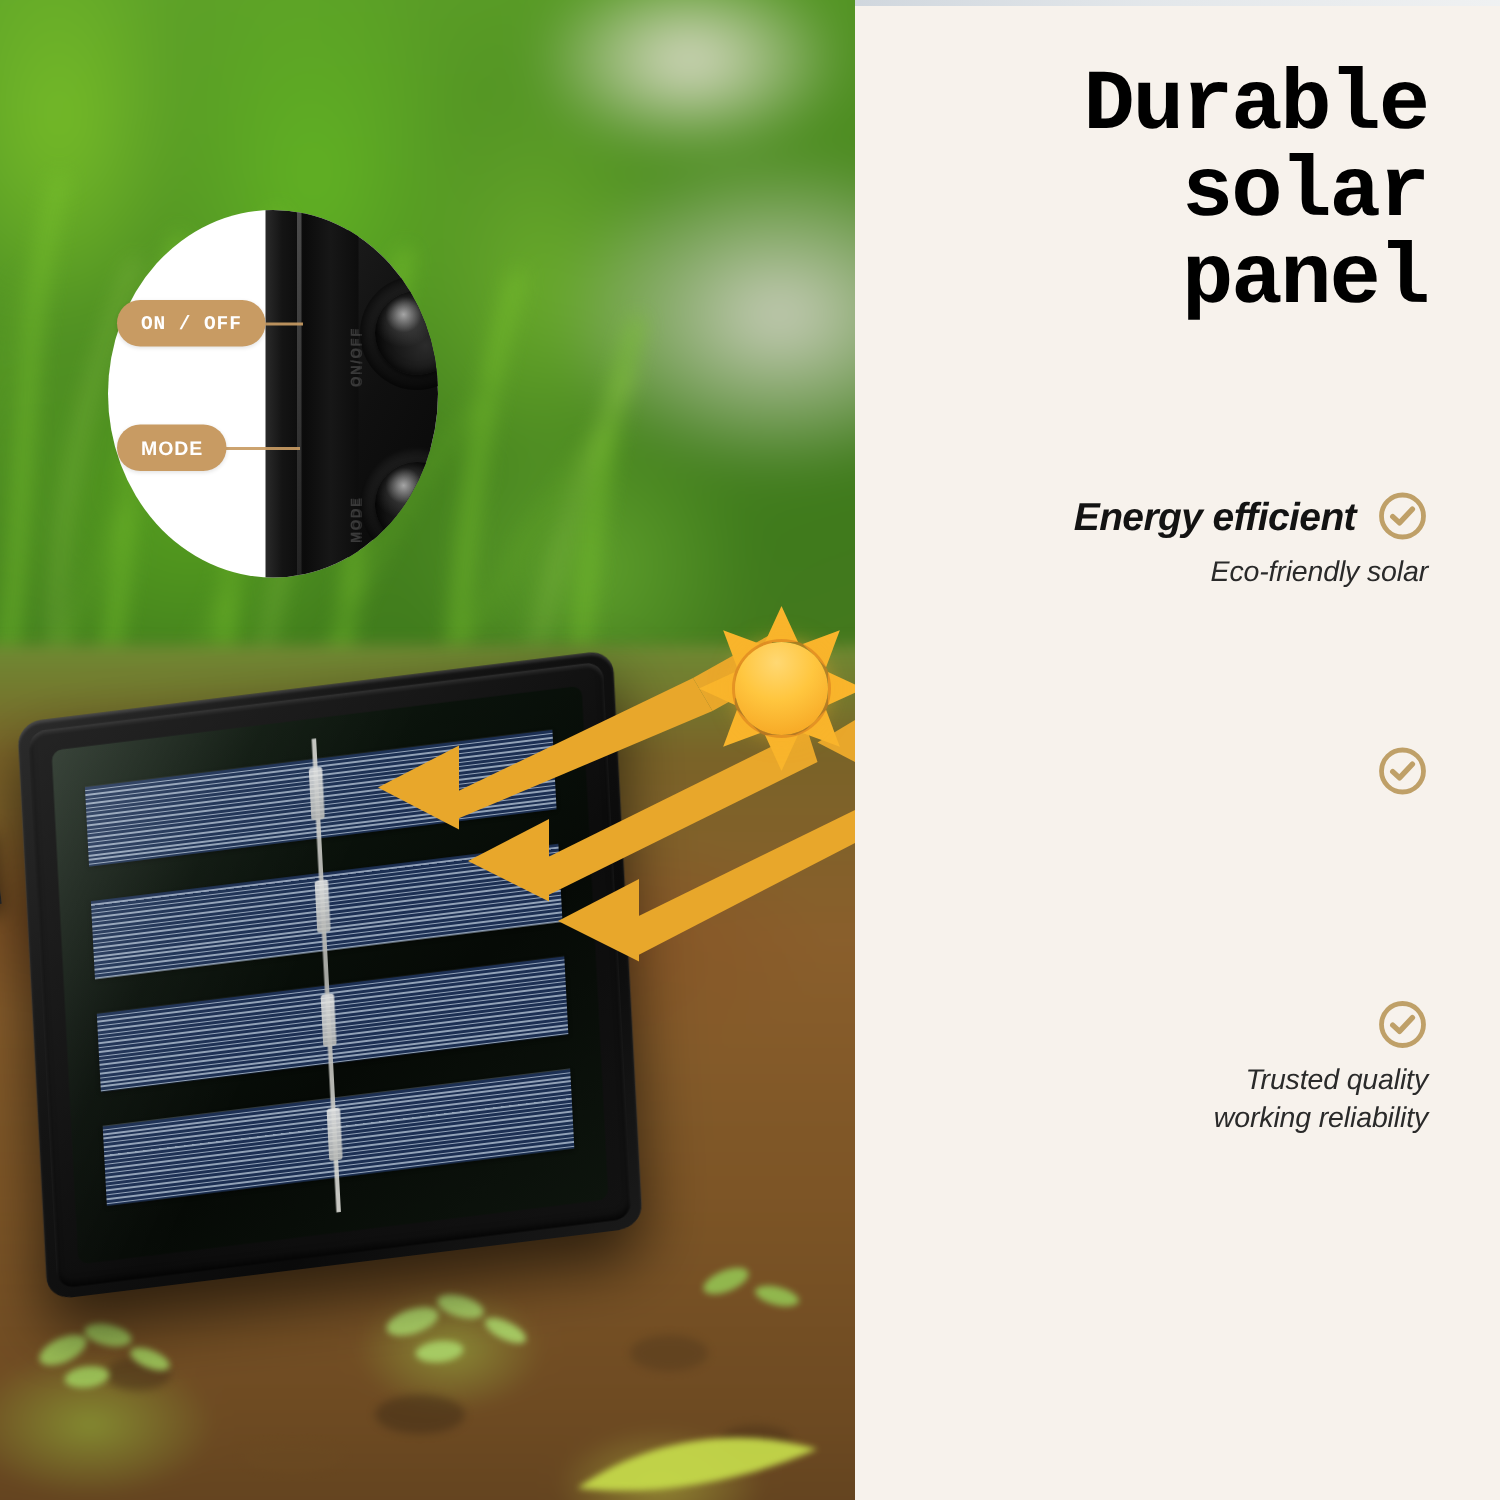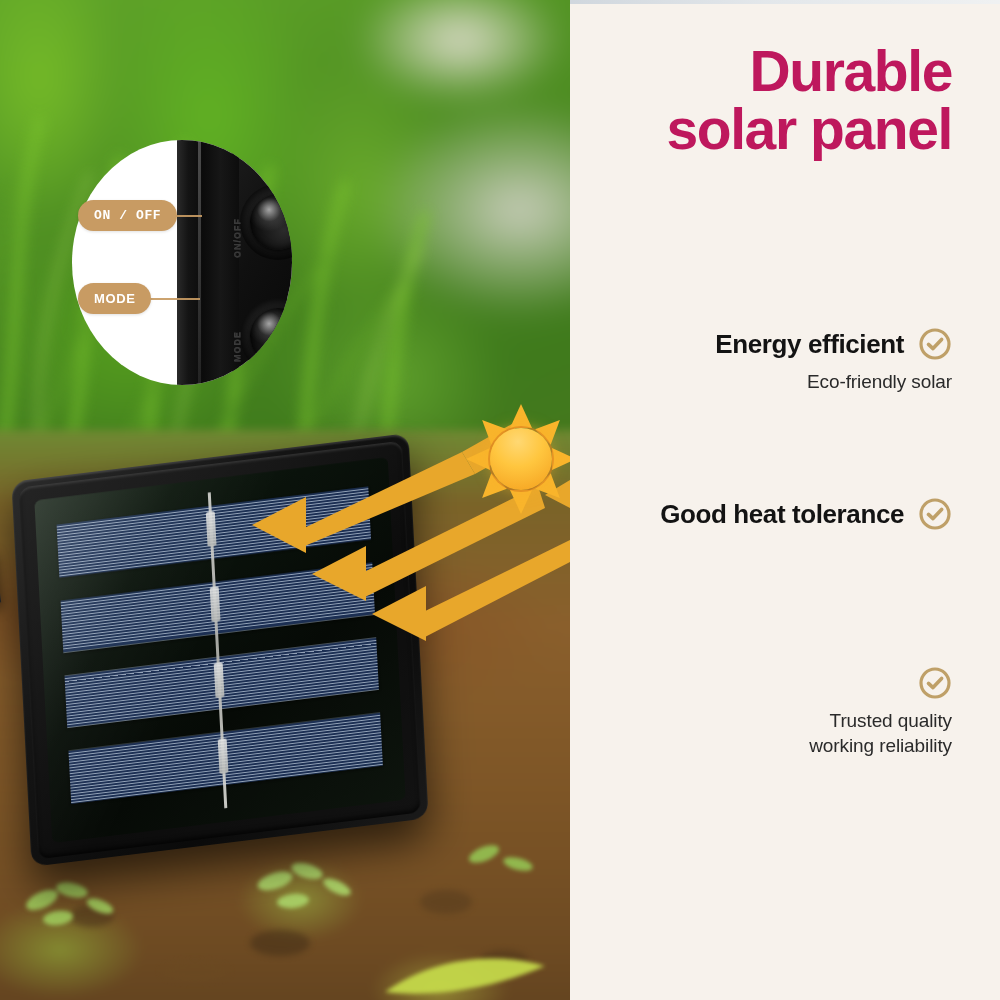--- a/index.html
+++ b/index.html
@@ -167,25 +167,25 @@
   .arrow-svg { position:absolute; left:0; top:0; width:570px; height:1000px; pointer-events:none; }
 
   
   .info-pane {
     position:absolute; left:570px; top:0; width:430px; height:1000px;
     background:#F7F2EC;
   }
   .title {
     position:absolute; right:48px; top:42px; width:350px;
     text-align:right; font-size:57px; line-height:1.02; font-weight:bold;
-    color:#be185d; letter-spacing:-1.4px;
+    color:#000000; letter-spacing:-1.4px;font-family:Liberation Mono, monospace;
   }
   .title .l2 { display:block; }
 
-  .feature { position:absolute; right:48px; width:360px; text-align:right; }
+  .feature { position:absolute; right:48px; width:360px; text-align:right;font-style:italic; }
   .feature-head {
     display:flex; align-items:center; justify-content:flex-end; gap:14px;
   }
   .feature-title {
     font-size:26px; font-weight:bold; color:#131313; letter-spacing:-.4px;
     white-space:nowrap;
   }
   .check-icon { width:34px; height:34px; flex:0 0 34px; display:block; }
   .feature-desc {
     margin-top:9px; font-size:19px; line-height:1.30; color:#2a2a2a;
@@ -346,21 +346,20 @@
           <path d="M10.5 17.4 L15 21.6 L23.6 12.4" fill="none" stroke="#BFA068" stroke-width="3.6" stroke-linecap="round" stroke-linejoin="round"></path>
         </svg>
       </div>
       <div class="feature-desc">
         <span>Eco-friendly solar</span>
       </div>
     </div>
 
     <div class="feature f2">
       <div class="feature-head">
-        <div class="feature-title">Good heat tolerance</div>
         <svg class="check-icon" viewBox="0 0 34 34">
           <circle cx="17" cy="17" r="14" fill="none" stroke="#BFA068" stroke-width="3.2"></circle>
           <path d="M10.5 17.4 L15 21.6 L23.6 12.4" fill="none" stroke="#BFA068" stroke-width="3.6" stroke-linecap="round" stroke-linejoin="round"></path>
         </svg>
       </div>
     </div>
 
     <div class="feature f3">
       <div class="feature-head">
         <svg class="check-icon" viewBox="0 0 34 34">

